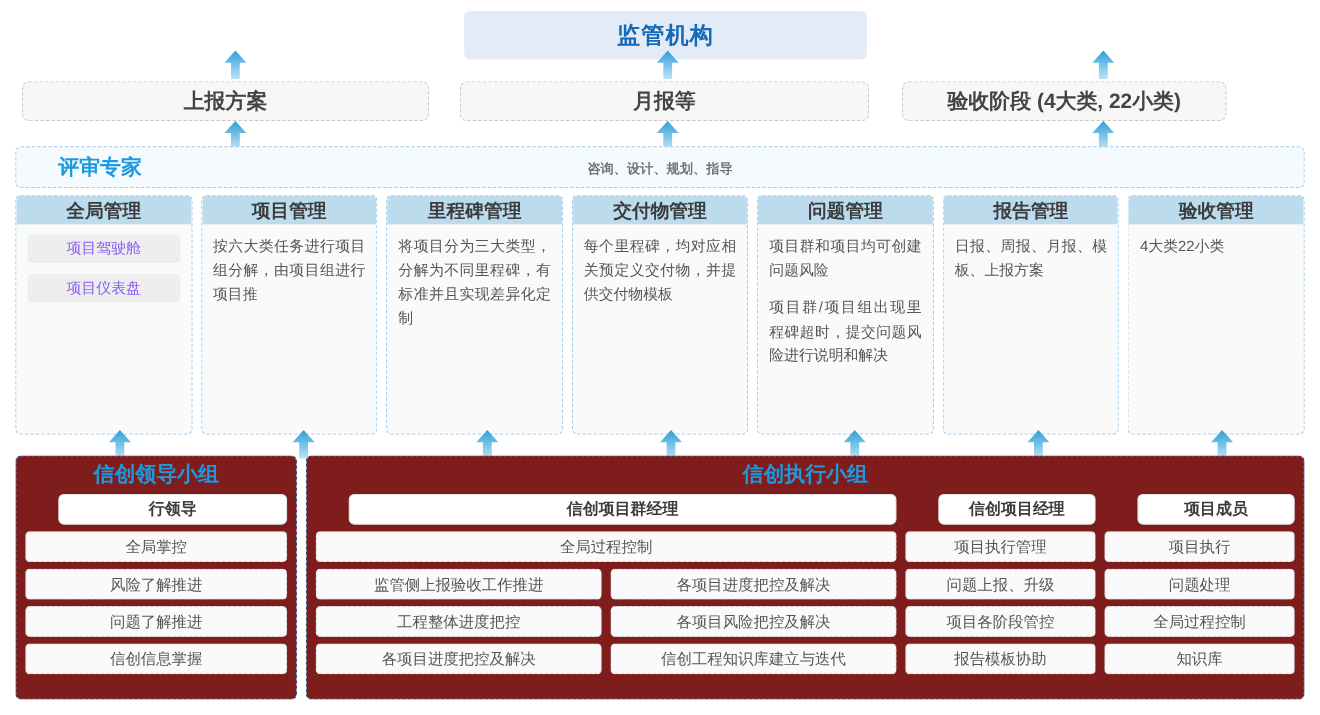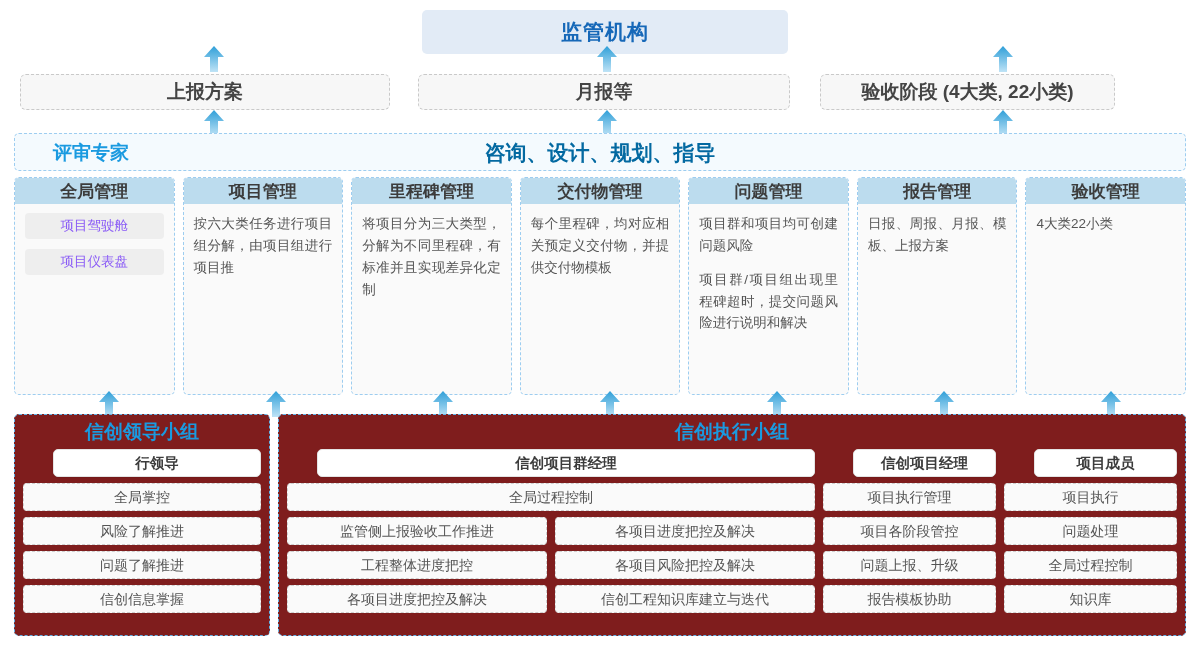--- a/index.html
+++ b/index.html
@@ -51,21 +51,21 @@
     position:absolute;left:0;top:0;width:1172px;height:38px;
     border:1px dashed #9dcdf0;border-radius:5px;background:#f4fafe;
     box-sizing:border-box;
   }
   .band-title .left{
     position:absolute;left:38px;top:0;height:38px;line-height:38px;
     color:#1a9ae0;font-weight:bold;font-size:19px;
   }
   .band-title .center{
     position:absolute;left:0;right:0;top:0;height:38px;line-height:38px;
-    text-align:center;color:#0369a1;font-weight:bold;font-size:21px;
+    text-align:center;color:#737373;font-weight:bold;font-size:12px;
   }
 
   .cols{
     position:absolute;left:0;top:44px;width:1172px;height:218px;
     display:flex;gap:8px;
   }
   .col{
     flex:1 1 0;
     border:1px dashed #9dcdf0;border-radius:5px;
     background:#fafafa;
@@ -317,22 +317,22 @@
               <div class="cell">各项目进度把控及解决</div>
               <div class="cell">各项目风险把控及解决</div>
               <div class="cell">信创工程知识库建立与迭代</div>
             </div>
           </div>
         </div>
 
         <div class="rg-col rg-one">
           <div class="rolehead">信创项目经理</div>
           <div class="cell">项目执行管理</div>
+          <div class="cell">问题上报、升级</div>
           <div class="cell">项目各阶段管控</div>
-          <div class="cell">问题上报、升级</div>
           <div class="cell">报告模板协助</div>
         </div>
 
         <div class="rg-col rg-one">
           <div class="rolehead">项目成员</div>
           <div class="cell">项目执行</div>
           <div class="cell">问题处理</div>
           <div class="cell">全局过程控制</div>
           <div class="cell">知识库</div>
         </div>

